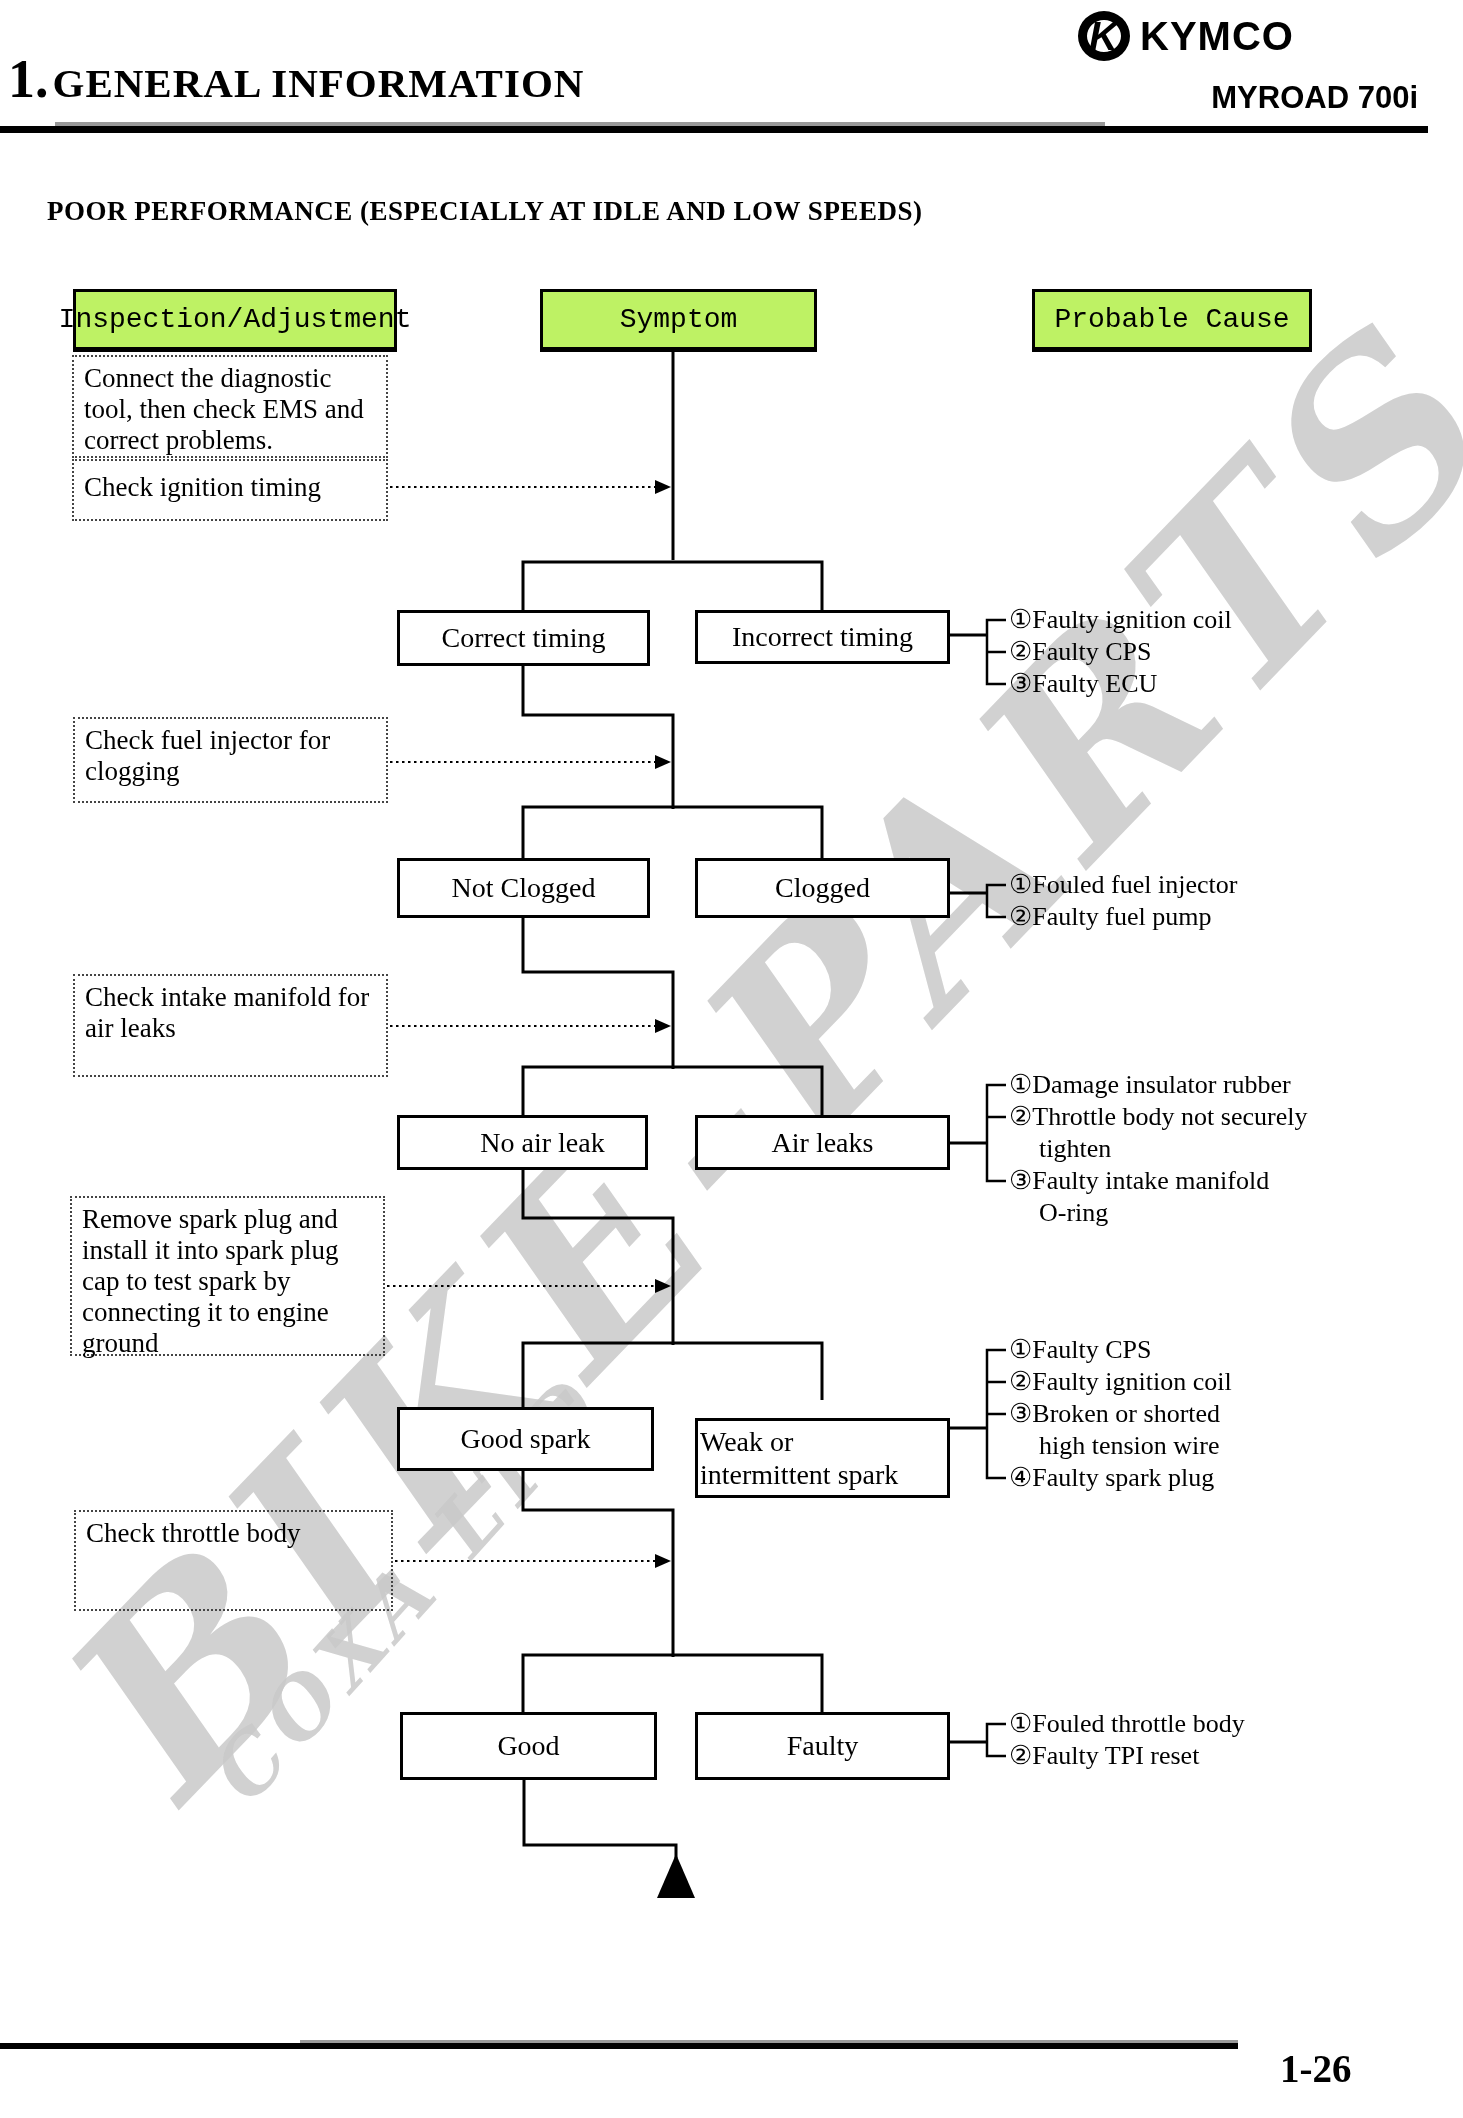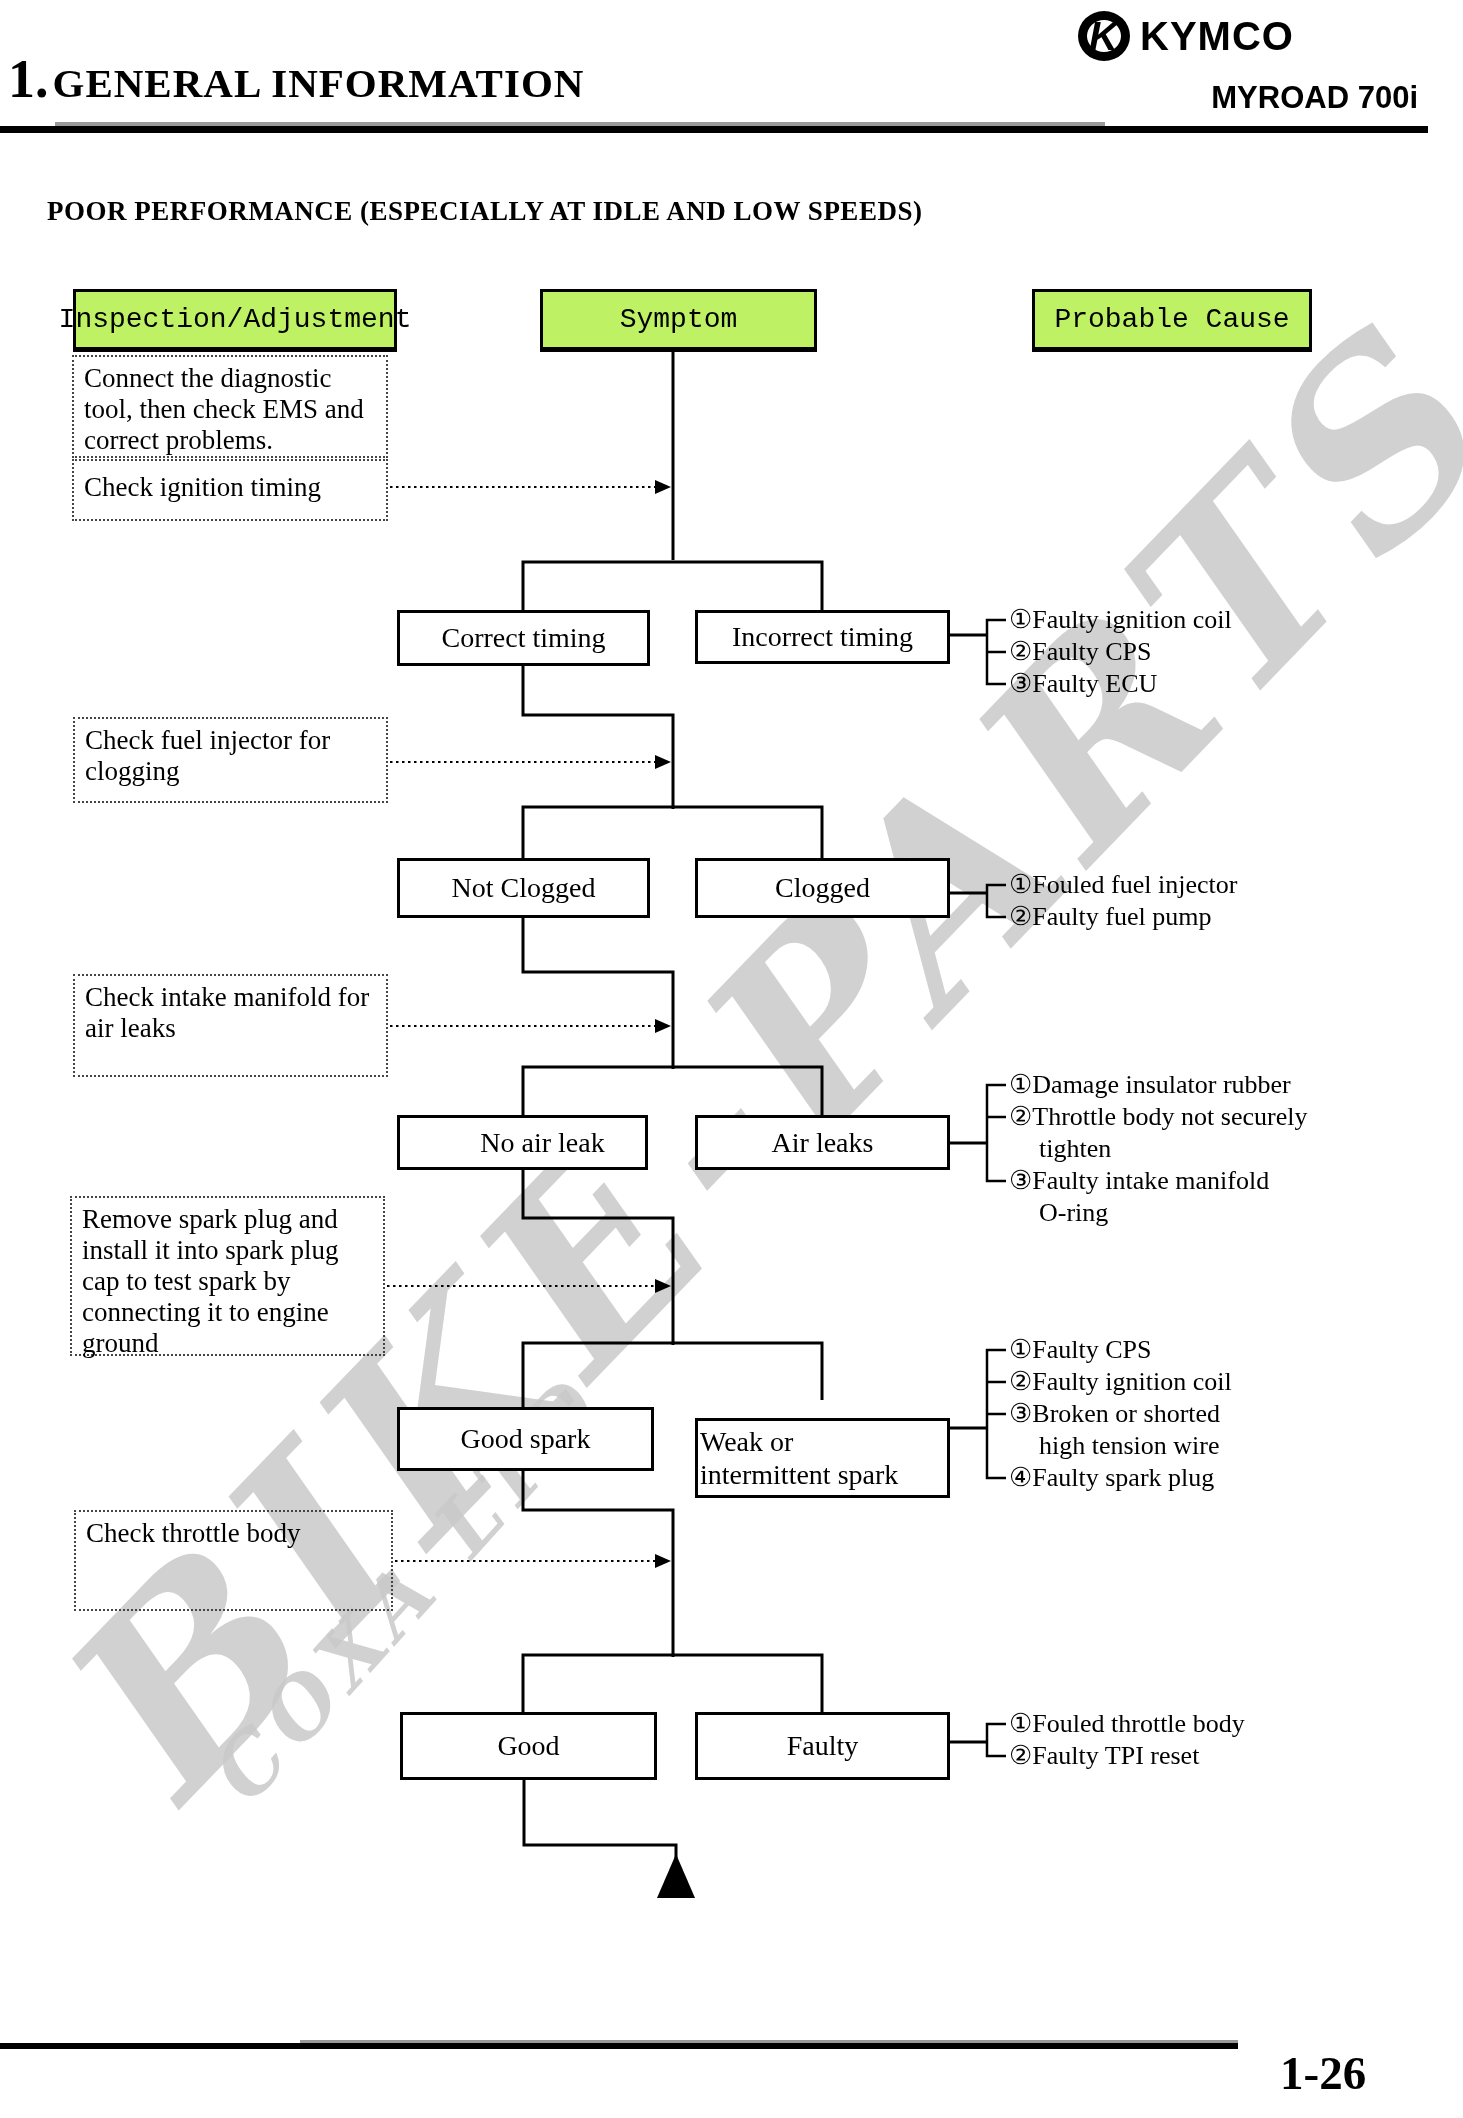--- a/index.html
+++ b/index.html
@@ -37,21 +37,21 @@
         padding-left:2px;line-height:33px;margin-top:20px;}
   .note{position:absolute;box-sizing:border-box;border:2px dotted #444;background:transparent;
         font-size:27px;line-height:31px;padding:6px 10px;z-index:2;}
   .note.pad-mid{padding-top:11px;}
   
   .causes{position:absolute;left:1009px;font-size:26px;line-height:32px;white-space:nowrap;z-index:2;}
   .causes .cont{margin-left:30px;}
   
   .rule-gray-bot{position:absolute;left:300px;top:2040px;width:938px;height:3px;background:#999;}
   .rule-black-bot{position:absolute;left:0;top:2043px;width:1238px;height:6px;background:#000;}
-  .page-num{position:absolute;left:1280px;top:2046px;font-size:47px;font-weight:bold;}
+  .page-num{position:absolute;left:1280px;top:2046px;font-size:39px;font-weight:bold;}
 </style>
 </head>
 <body>
 
 <div id="page">
 
   <div class="wm wm-big">BIKE-PARTS</div>
   <div class="wm wm-small">COXA LTD</div>
 
   <div class="title-row">

